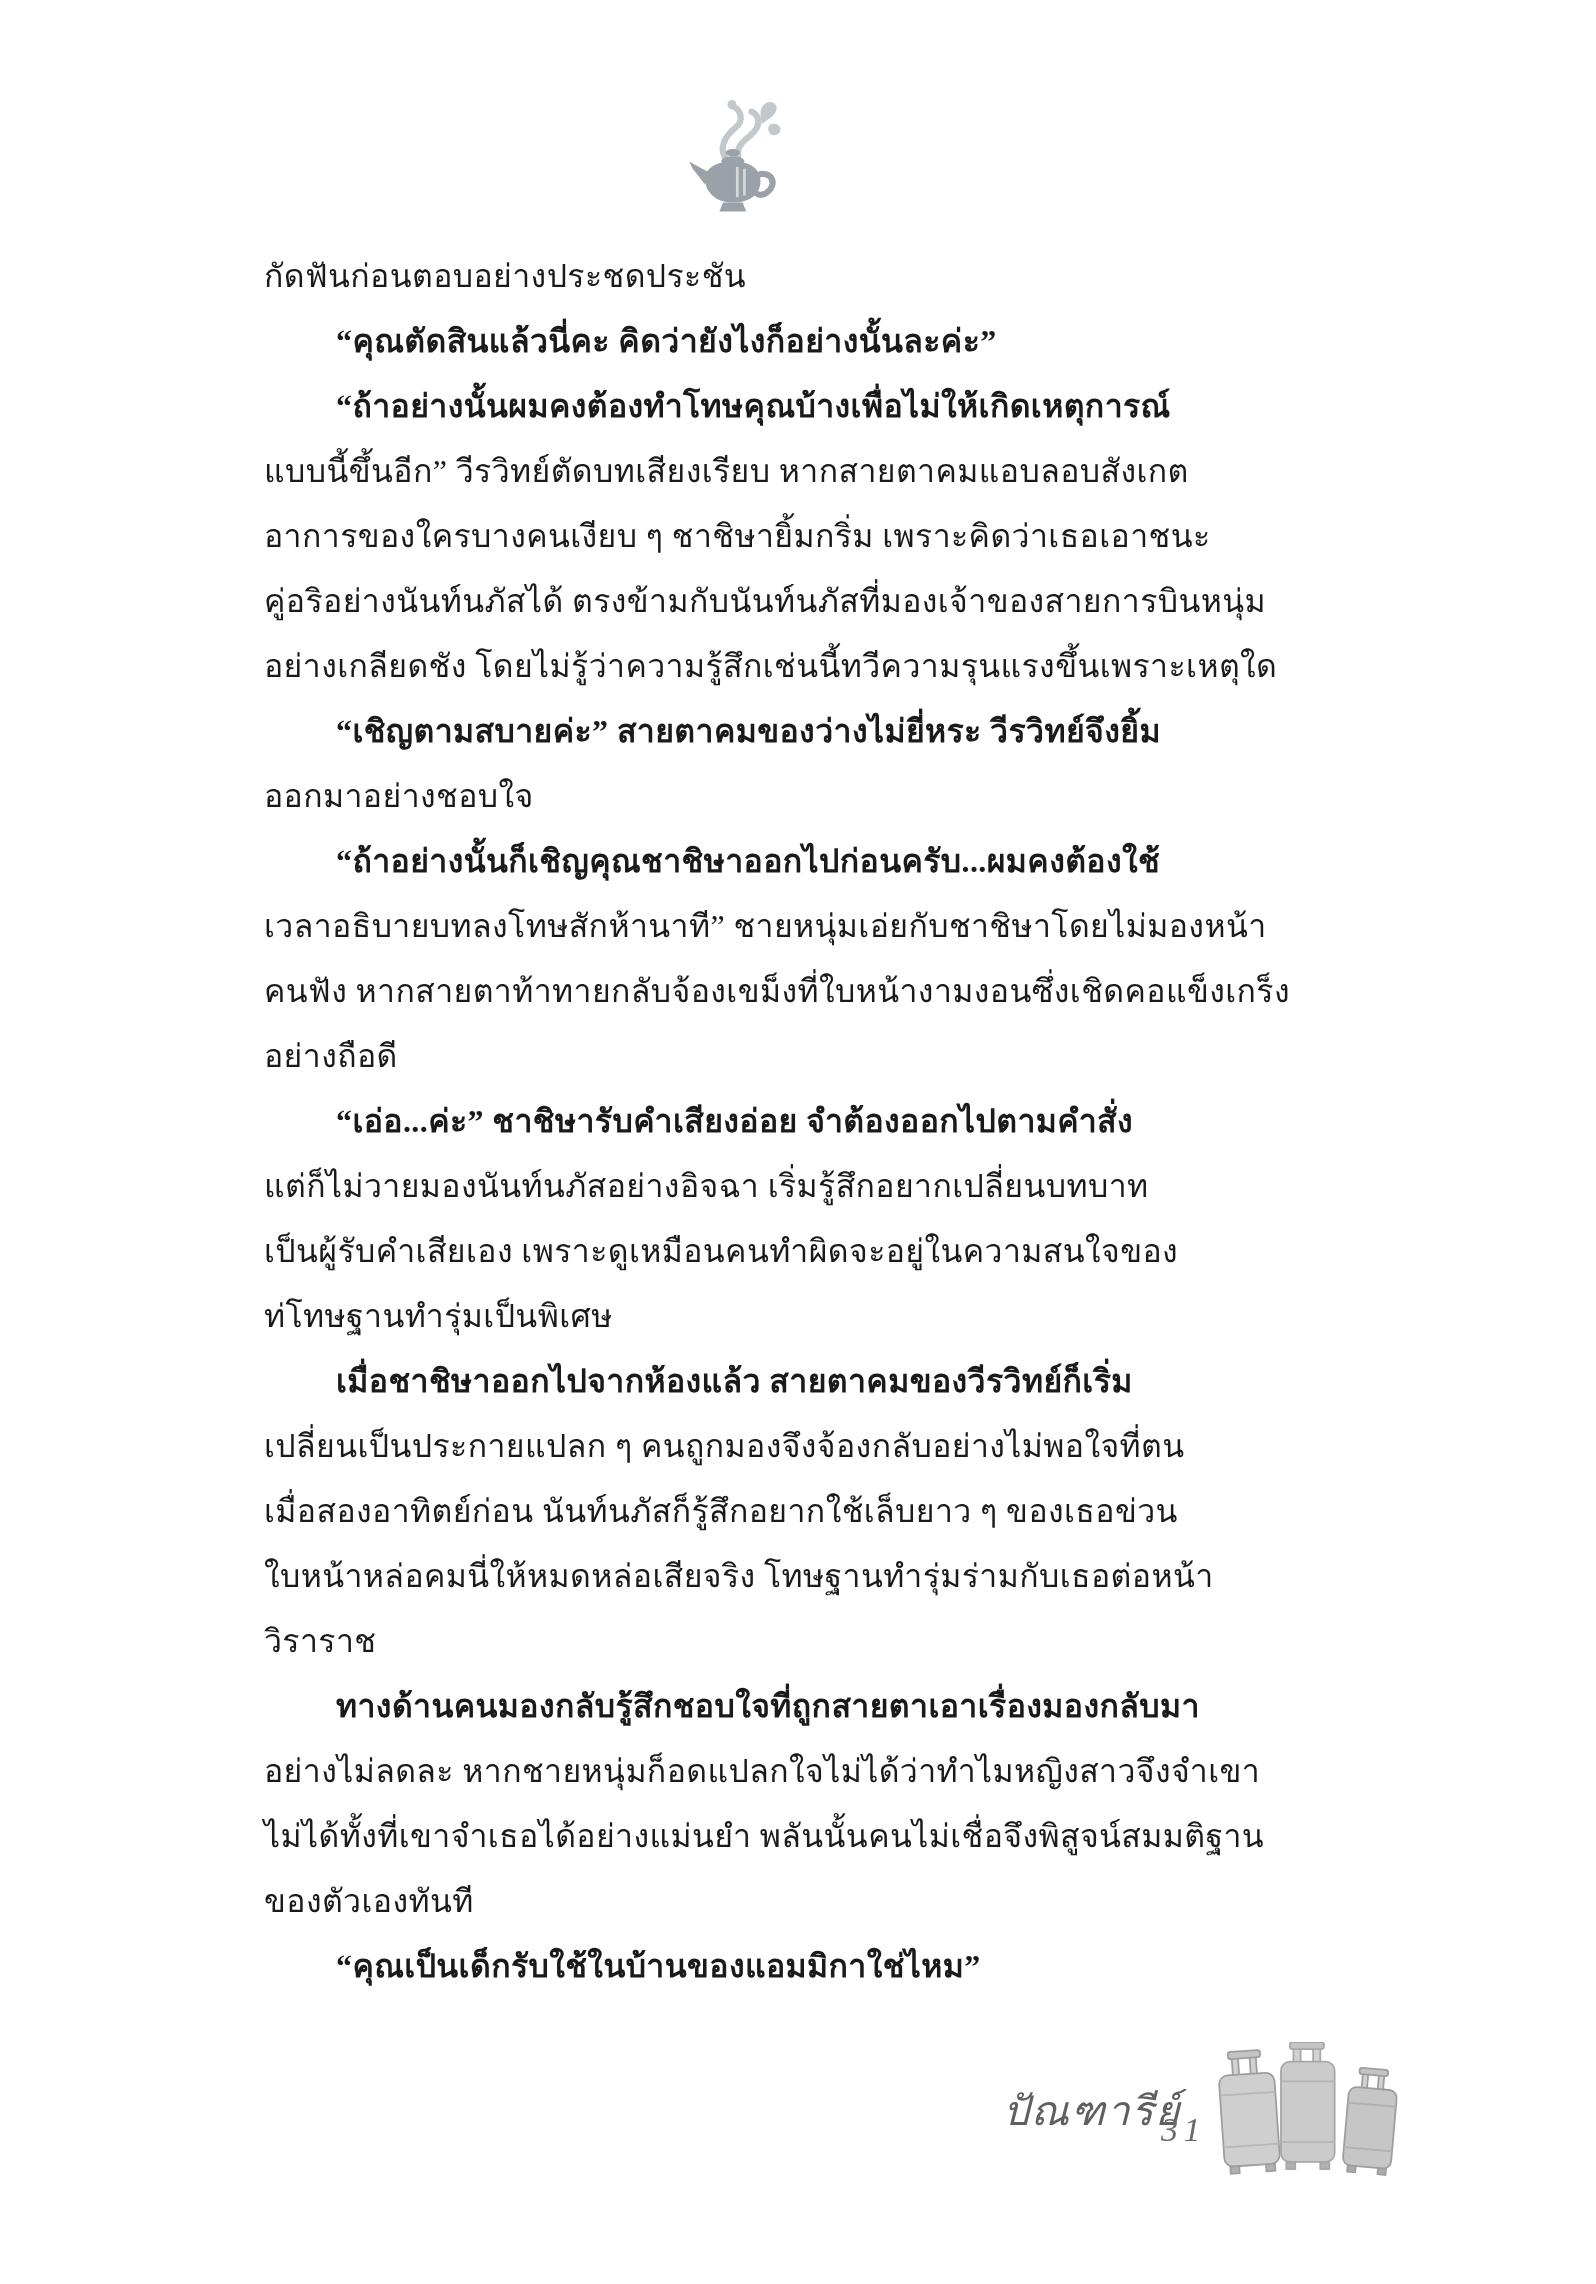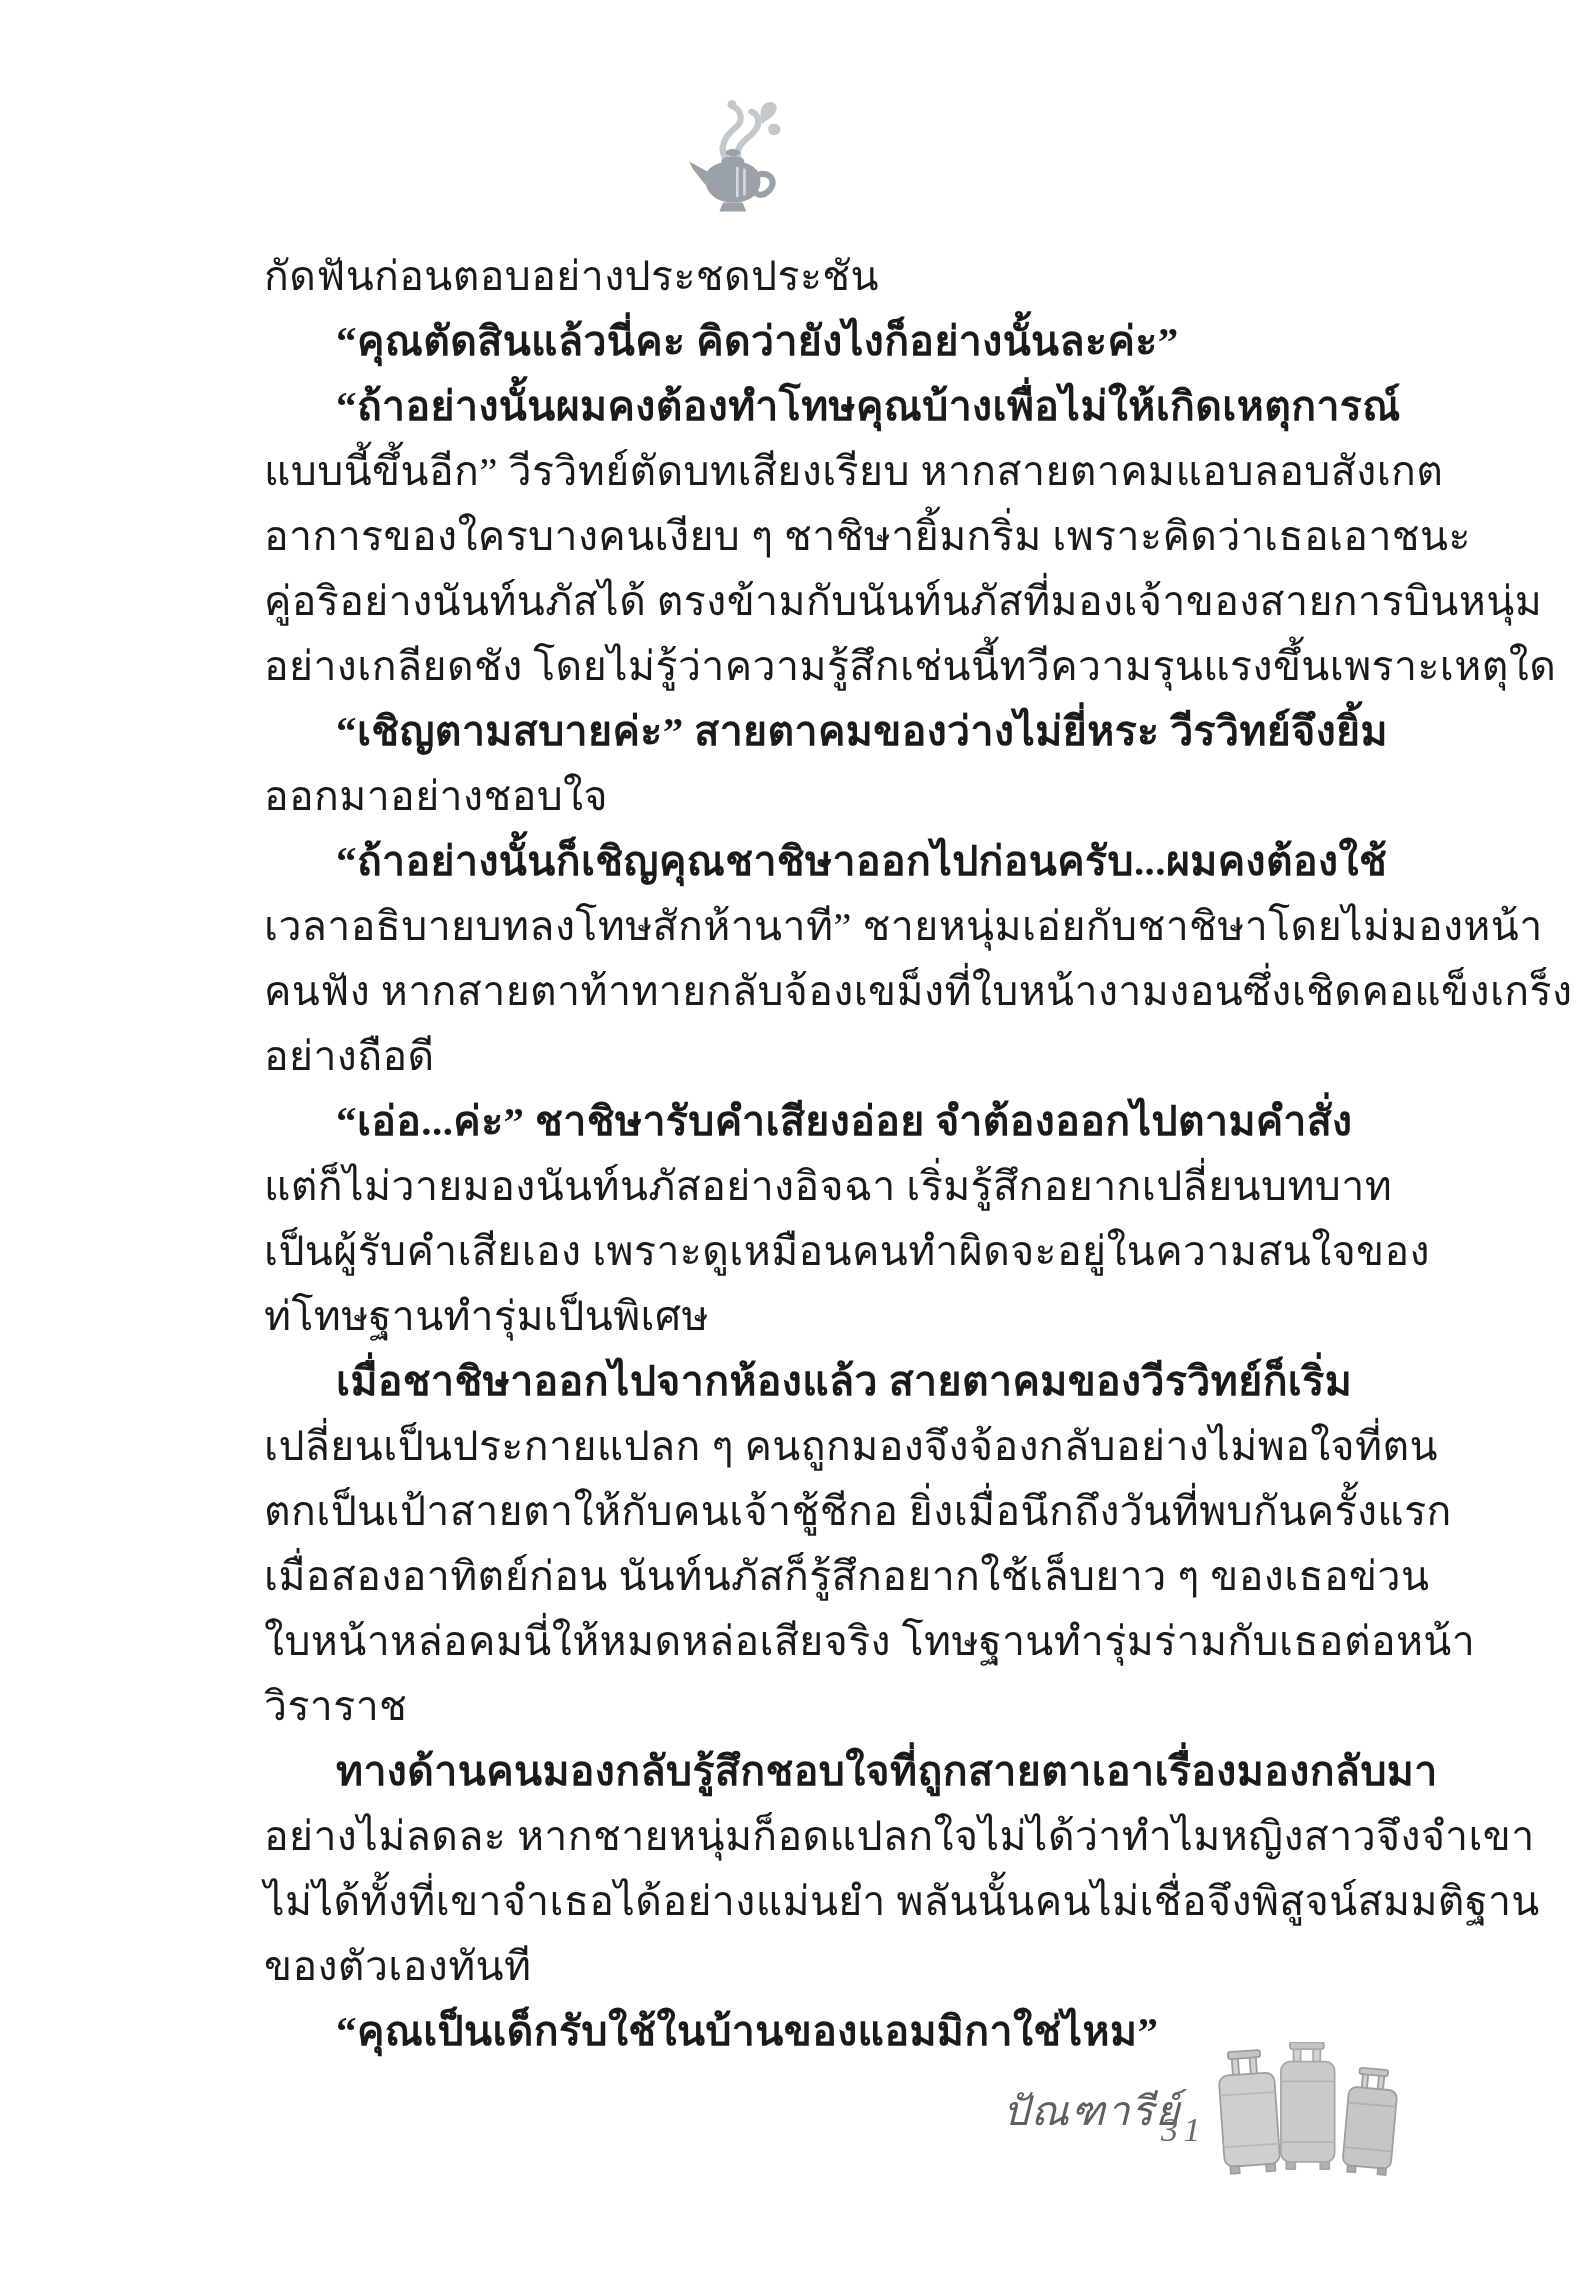--- a/index.html
+++ b/index.html
@@ -21,21 +21,21 @@
     top: 97px;
     width: 107px;
     height: 130px;
   }
   .body-text {
     position: absolute;
     left: 264px;
     top: 244px;
     width: 1180px;
     color: #1a1a1a;
-    font-size: 41px;
+    font-size: 32px;
     line-height: 65px;
     letter-spacing: 0.4px;
   }
   .line {
     white-space: nowrap;
     height: 65px;
   }
   .line.indent {
     padding-left: 72px;
     font-weight: bold;
@@ -126,21 +126,20 @@
       <div class="line indent">“ถ้าอย่างนั้นก็เชิญคุณชาชิษาออกไปก่อนครับ...ผมคงต้องใช้</div>
       <div class="line">เวลาอธิบายบทลงโทษสักห้านาที” ชายหนุ่มเอ่ยกับชาชิษาโดยไม่มองหน้า</div>
       <div class="line">คนฟัง หากสายตาท้าทายกลับจ้องเขม็งที่ใบหน้างามงอนซึ่งเชิดคอแข็งเกร็ง</div>
       <div class="line">อย่างถือดี</div>
       <div class="line indent">“เอ่อ...ค่ะ” ชาชิษารับคำเสียงอ่อย จำต้องออกไปตามคำสั่ง</div>
       <div class="line">แต่ก็ไม่วายมองนันท์นภัสอย่างอิจฉา เริ่มรู้สึกอยากเปลี่ยนบทบาท</div>
       <div class="line">เป็นผู้รับคำเสียเอง เพราะดูเหมือนคนทำผิดจะอยู่ในความสนใจของ</div>
       <div class="line">ท่โทษฐานทำรุ่มเป็นพิเศษ</div>
       <div class="line indent">เมื่อชาชิษาออกไปจากห้องแล้ว สายตาคมของวีรวิทย์ก็เริ่ม</div>
       <div class="line">เปลี่ยนเป็นประกายแปลก ๆ คนถูกมองจึงจ้องกลับอย่างไม่พอใจที่ตน</div>
-      <div class="line">ตกเป็นเป้าสายตาให้กับคนเจ้าชู้ชีกอ ยิ่งเมื่อนึกถึงวันที่พบกันครั้งแรก</div>
       <div class="line">เมื่อสองอาทิตย์ก่อน นันท์นภัสก็รู้สึกอยากใช้เล็บยาว ๆ ของเธอข่วน</div>
       <div class="line">ใบหน้าหล่อคมนี่ให้หมดหล่อเสียจริง โทษฐานทำรุ่มร่ามกับเธอต่อหน้า</div>
       <div class="line">วิราราช</div>
       <div class="line indent">ทางด้านคนมองกลับรู้สึกชอบใจที่ถูกสายตาเอาเรื่องมองกลับมา</div>
       <div class="line">อย่างไม่ลดละ หากชายหนุ่มก็อดแปลกใจไม่ได้ว่าทำไมหญิงสาวจึงจำเขา</div>
       <div class="line">ไม่ได้ทั้งที่เขาจำเธอได้อย่างแม่นยำ พลันนั้นคนไม่เชื่อจึงพิสูจน์สมมติฐาน</div>
       <div class="line">ของตัวเองทันที</div>
       <div class="line indent">“คุณเป็นเด็กรับใช้ในบ้านของแอมมิกาใช่ไหม”</div>
     </div>
 

